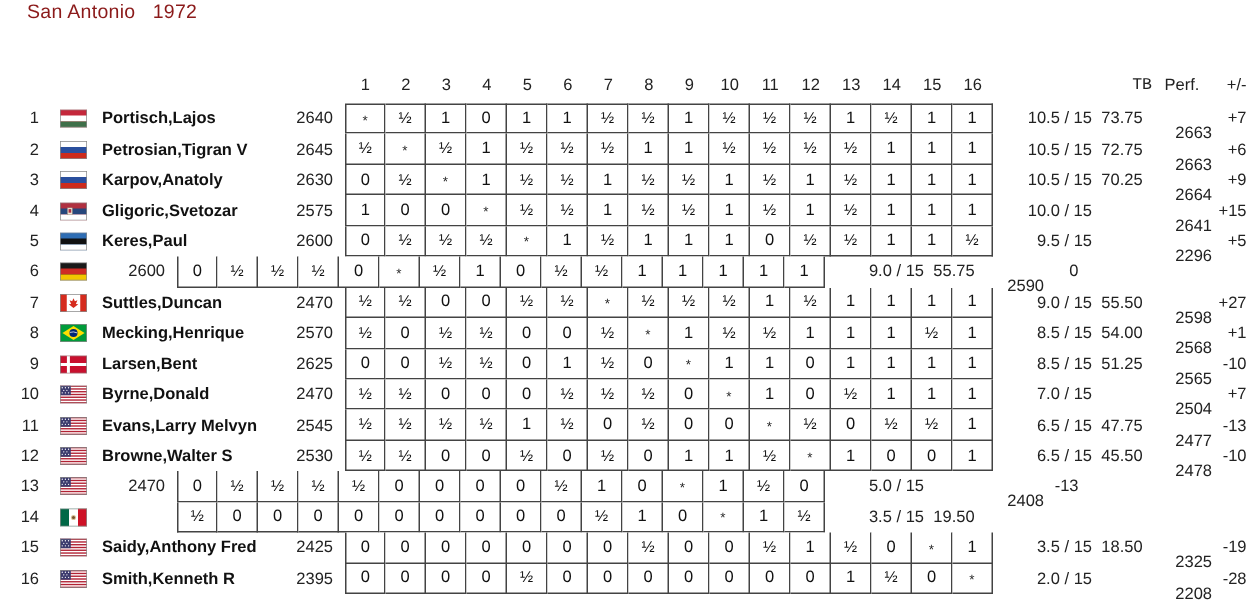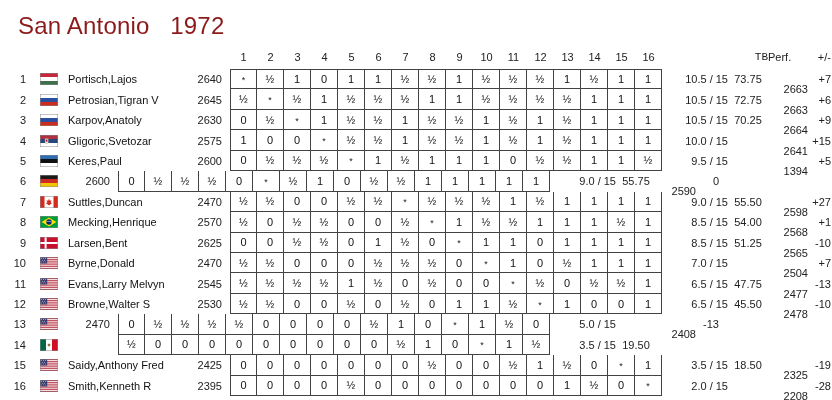--- a/index.html
+++ b/index.html
@@ -2,40 +2,40 @@
 <html><head>
 <meta charset="utf-8">
 <style>
   html,body{margin:0;padding:0;}
   body{
     width:832px;height:400px;background:#ffffff;overflow:hidden;position:relative;
     font-family:"Liberation Sans","DejaVu Sans",sans-serif;color:#1a1a1a;
   }
   *{box-sizing:border-box;}
   .title{
-    position:absolute;left:18px;top:12px;margin:0;
-    font-size:24px;font-weight:400;letter-spacing:.2px;white-space:pre;
+    position:absolute;left:18px;top:0;margin:0;
+    font-size:13px;font-weight:400;letter-spacing:.2px;white-space:pre;
   }
   .headers{
     position:absolute;left:0;top:47px;width:832px;height:19px;
     display:flex;align-items:center;font-size:11px;color:#222;
   }
   .h-spacer{width:230px;}
   .round-headers{width:432px;display:flex;}
   .hcell{width:27px;text-align:center;}
   .score-h{width:66px;}
   .tb-h{width:40px;text-align:right;font-family:Liberation Mono, monospace;}
-  .perf-h{width:40px;text-align:left;}
+  .perf-h{width:40px;text-align:center;}
   .pm-h{width:24px;text-align:right;padding-right:1px;}
   .rows{position:absolute;left:0;top:69px;width:832px;}
   .prow{display:flex;align-items:center;height:20.45px;font-size:11px;}
   .rank{width:26px;text-align:right;color:#222;}
   .flagcell{width:18px;height:12px;margin-left:14px;margin-right:10px;flex:0 0 18px;}
   .flagcell svg{display:block;width:18px;height:12px;}
-  .pname{width:112px;font-weight:normal;color:#111;white-space:nowrap;overflow:visible;}
+  .pname{width:112px;font-weight:bold;color:#111;white-space:nowrap;overflow:visible;}
   .rating{width:42px;text-align:right;color:#222;}
   .grid{width:432px;height:20.45px;margin-left:8px;display:flex;}
   .rcell{
     width:27px;height:100%;display:flex;align-items:center;justify-content:center;
     border-right:1px solid #434343;border-bottom:1px solid #434343;color:#111;
     background:#fff;
   }
   .rcell:first-child{border-left:1px solid #434343;}
   .prow:first-child .rcell{border-top:1px solid #434343;}
   .star{font-size:9px;position:relative;top:1px;color:#222;}
@@ -327,21 +327,21 @@
             <span class="half">½</span>
           </div>
           <div class="rcell">1</div>
           <div class="rcell">1</div>
           <div class="rcell">
             <span class="half">½</span>
           </div>
         </div>
         <div class="score">9.5 / 15</div>
         <div class="tb"></div>
-        <div class="perf">1394</div>
+        <div class="perf">2296</div>
         <div class="pm">+5</div>
       </div>
       <div class="prow">
         <div class="rank">6</div>
         <div class="flagcell">
           <svg viewBox="0 0 18 12" xmlns="http://www.w3.org/2000/svg">
             <rect width="18" height="12" fill="#1a1a1a"></rect>
             <rect y="4" width="18" height="4" fill="#cf2b25"></rect>
             <rect y="8" width="18" height="4" fill="#f2c500"></rect>
             <rect x="0.25" y="0.25" width="17.5" height="11.5" fill="none" stroke="#8a8a8a" stroke-width="0.5"></rect>

